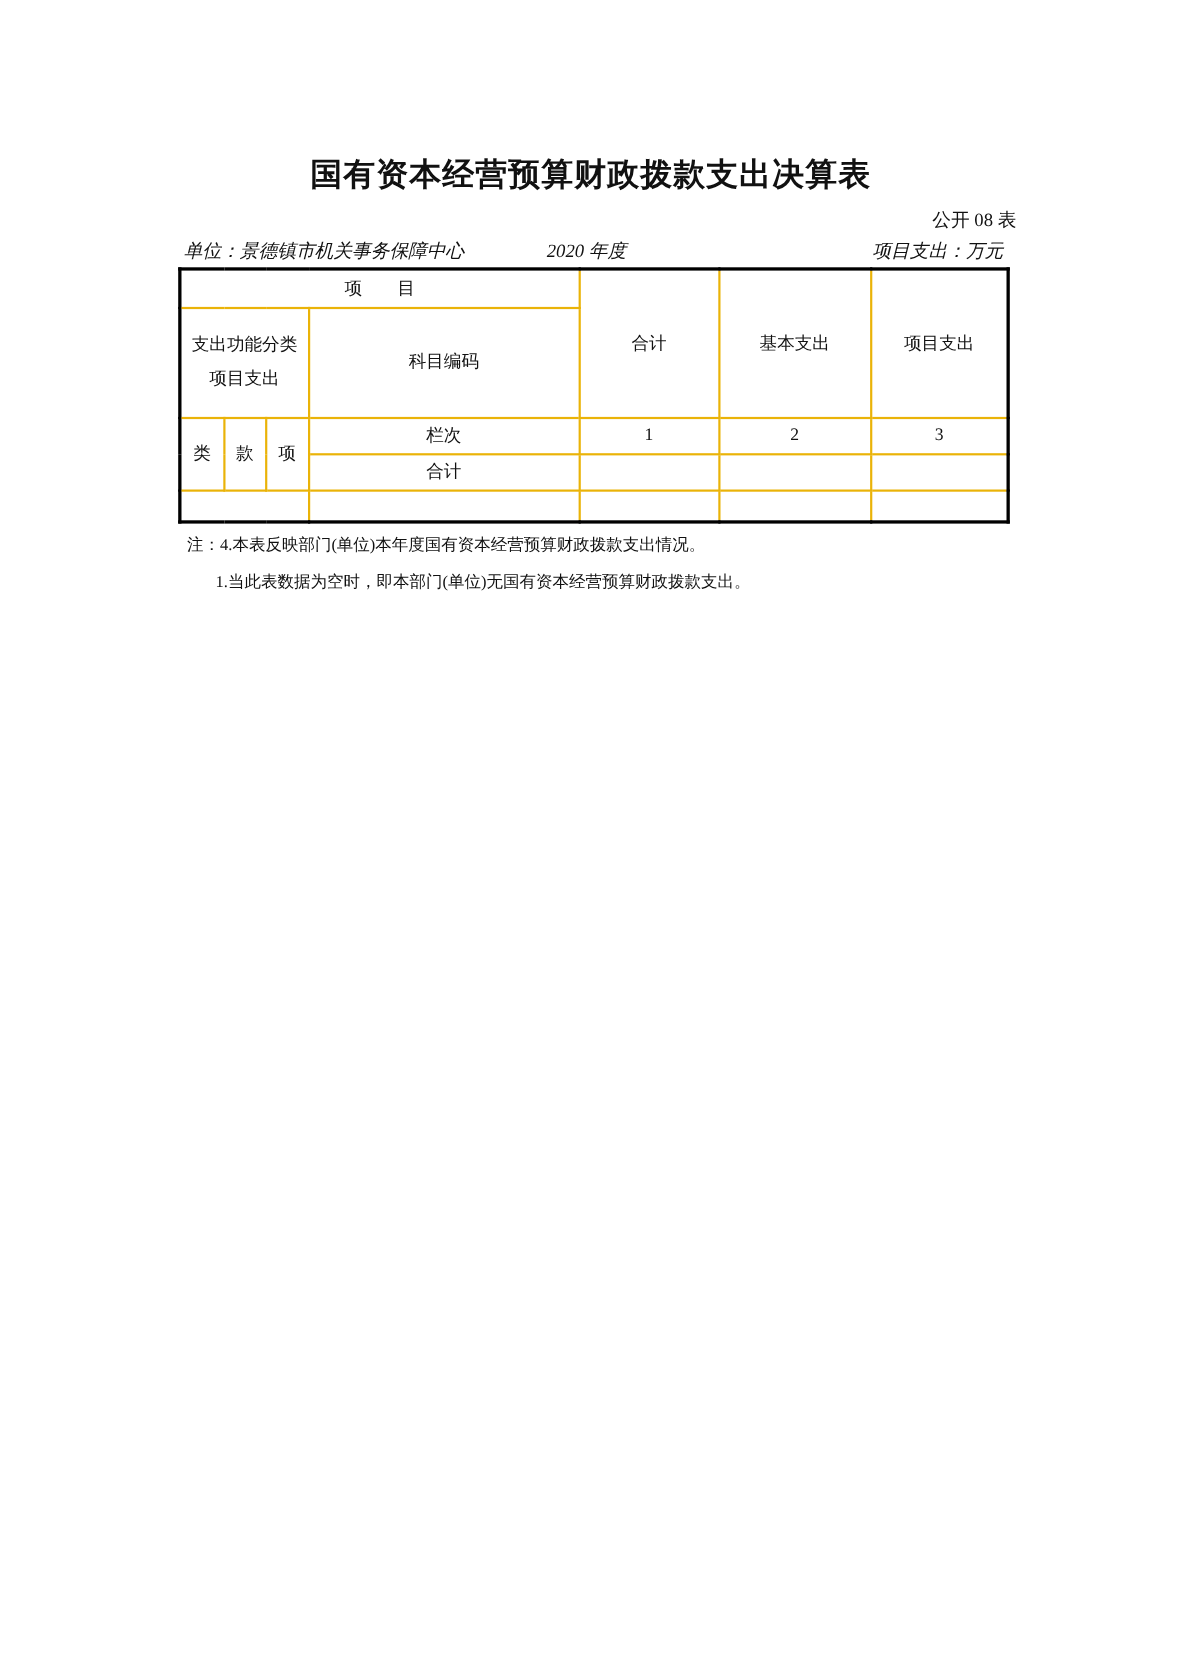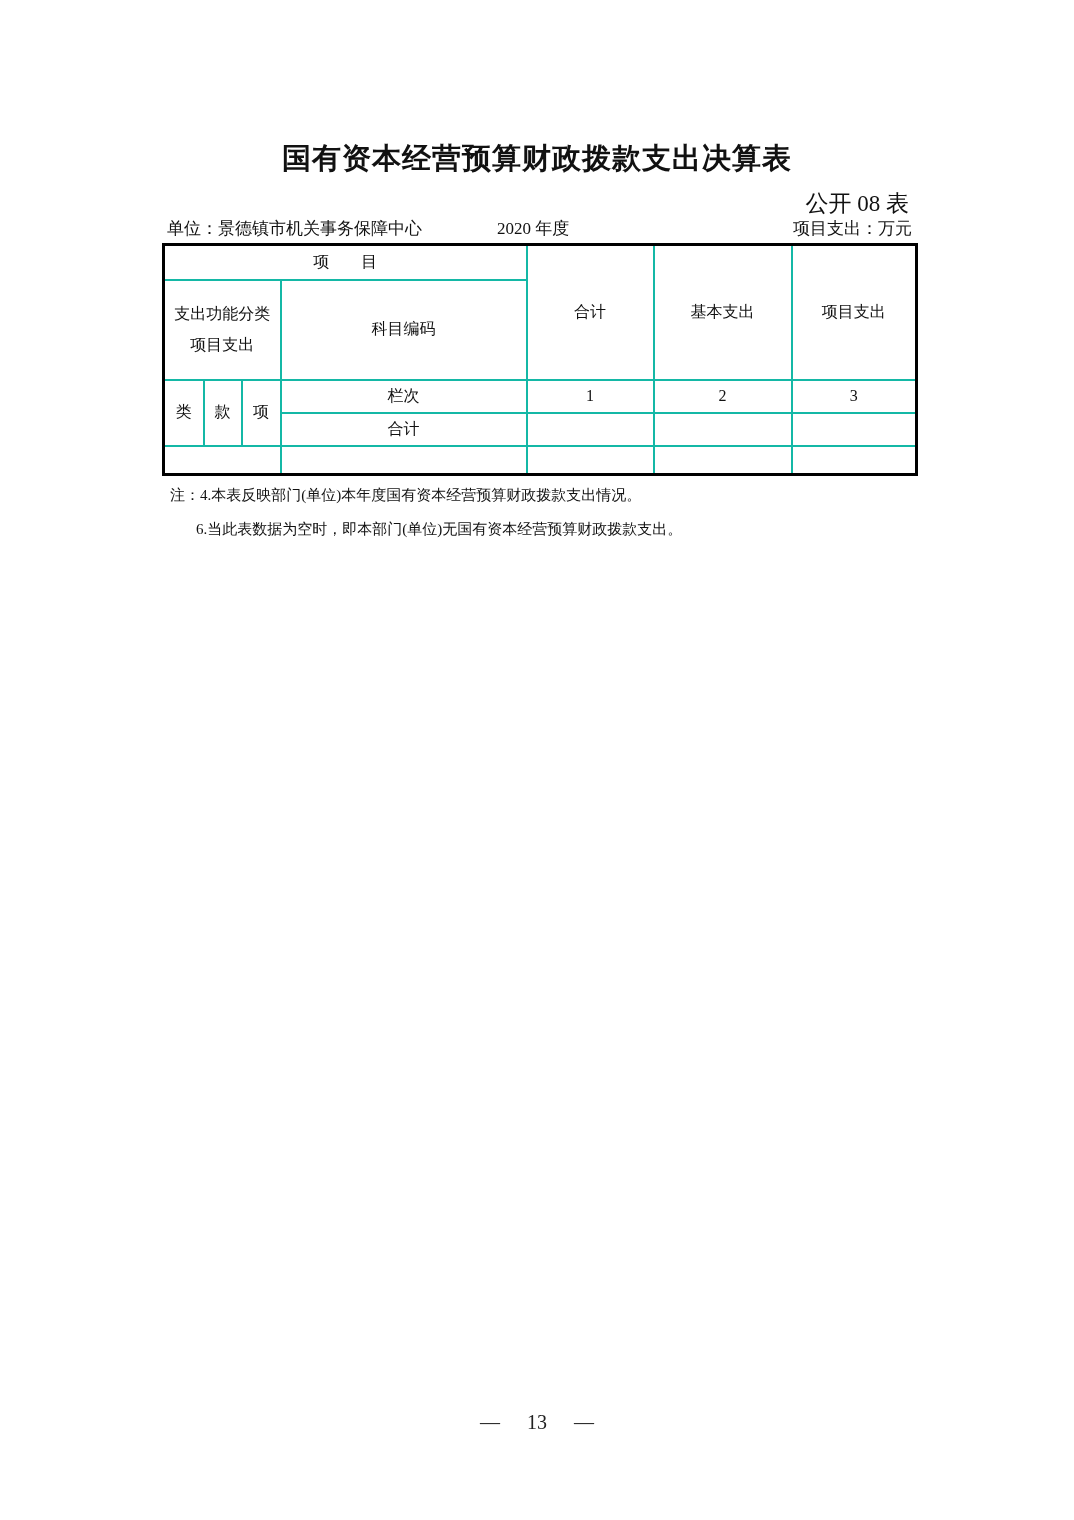--- a/index.html
+++ b/index.html
@@ -13,38 +13,39 @@
     color:#111111;
     overflow:hidden;
   }
   .title {
     position:absolute; top:139px; left:0; width:100%;
     text-align:center;
     font-family:Liberation Serif, serif;
     font-weight:700; font-size:29px; letter-spacing:1px;
   }
   .table-code {
-    position:absolute; top:188px; right:165px;
-    font-size:23px;
+    position:absolute; top:188px; right:150px;
+    font-size:17px;
   }
   .meta-line {
     position:absolute; top:217px; left:167px; width:745px; height:22px;
     font-size:17px;
+    font-style:italic;
   }
   .meta-unit { position:absolute; left:0; top:0; }
   .meta-year { position:absolute; left:330px; top:0; }
   .meta-amount { position:absolute; right:0; top:0; }
 
   table.budget {
     position:absolute; left:162px; top:243px;
     border-collapse:collapse; table-layout:fixed;
     border:3px solid #000;
   }
   table.budget td {
-    border:2px solid #14b8a6;
+    border:2px solid #eab308;
     text-align:center; vertical-align:middle;
     font-size:16px; padding:0;
     overflow:hidden;
   }
   tr.r1 { height:35px; }
   tr.r2 { height:100px; }
   tr.r3 { height:33px; }
   tr.r4 { height:33px; }
   tr.r5 { height:29px; }
   td.multiline { white-space:pre-line; line-height:1.9; }
@@ -114,17 +115,16 @@
         <td colspan="3"></td>
         <td></td>
         <td></td>
         <td></td>
         <td></td>
       </tr>
     </tbody>
   </table>
 
   <div class="note-1">注：4.本表反映部门(单位)本年度国有资本经营预算财政拨款支出情况。</div>
-  <div class="note-2">6.当此表数据为空时，即本部门(单位)无国有资本经营预算财政拨款支出。</div>
+  <div class="note-2">1.当此表数据为空时，即本部门(单位)无国有资本经营预算财政拨款支出。</div>
 
-  <div class="page-num">— 13 —</div>
 
 </div>
 
 </body></html>

